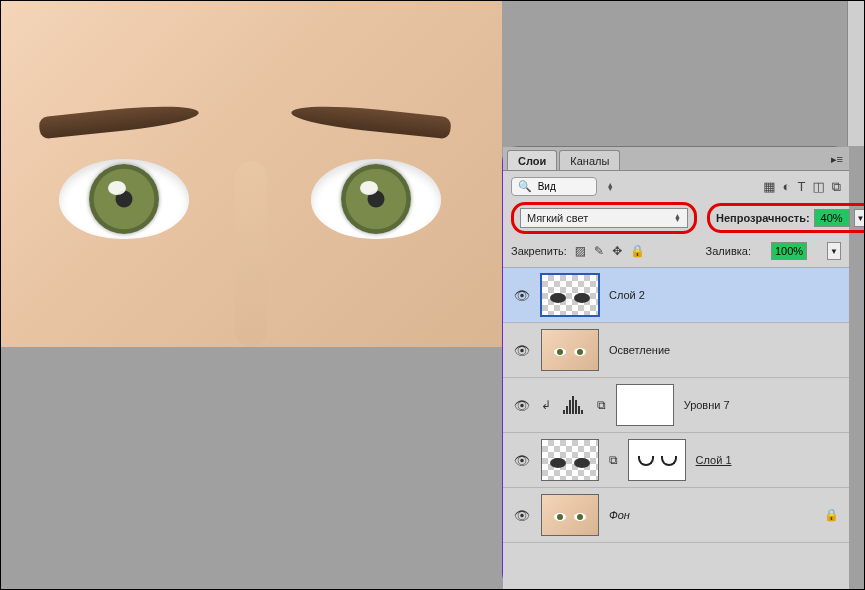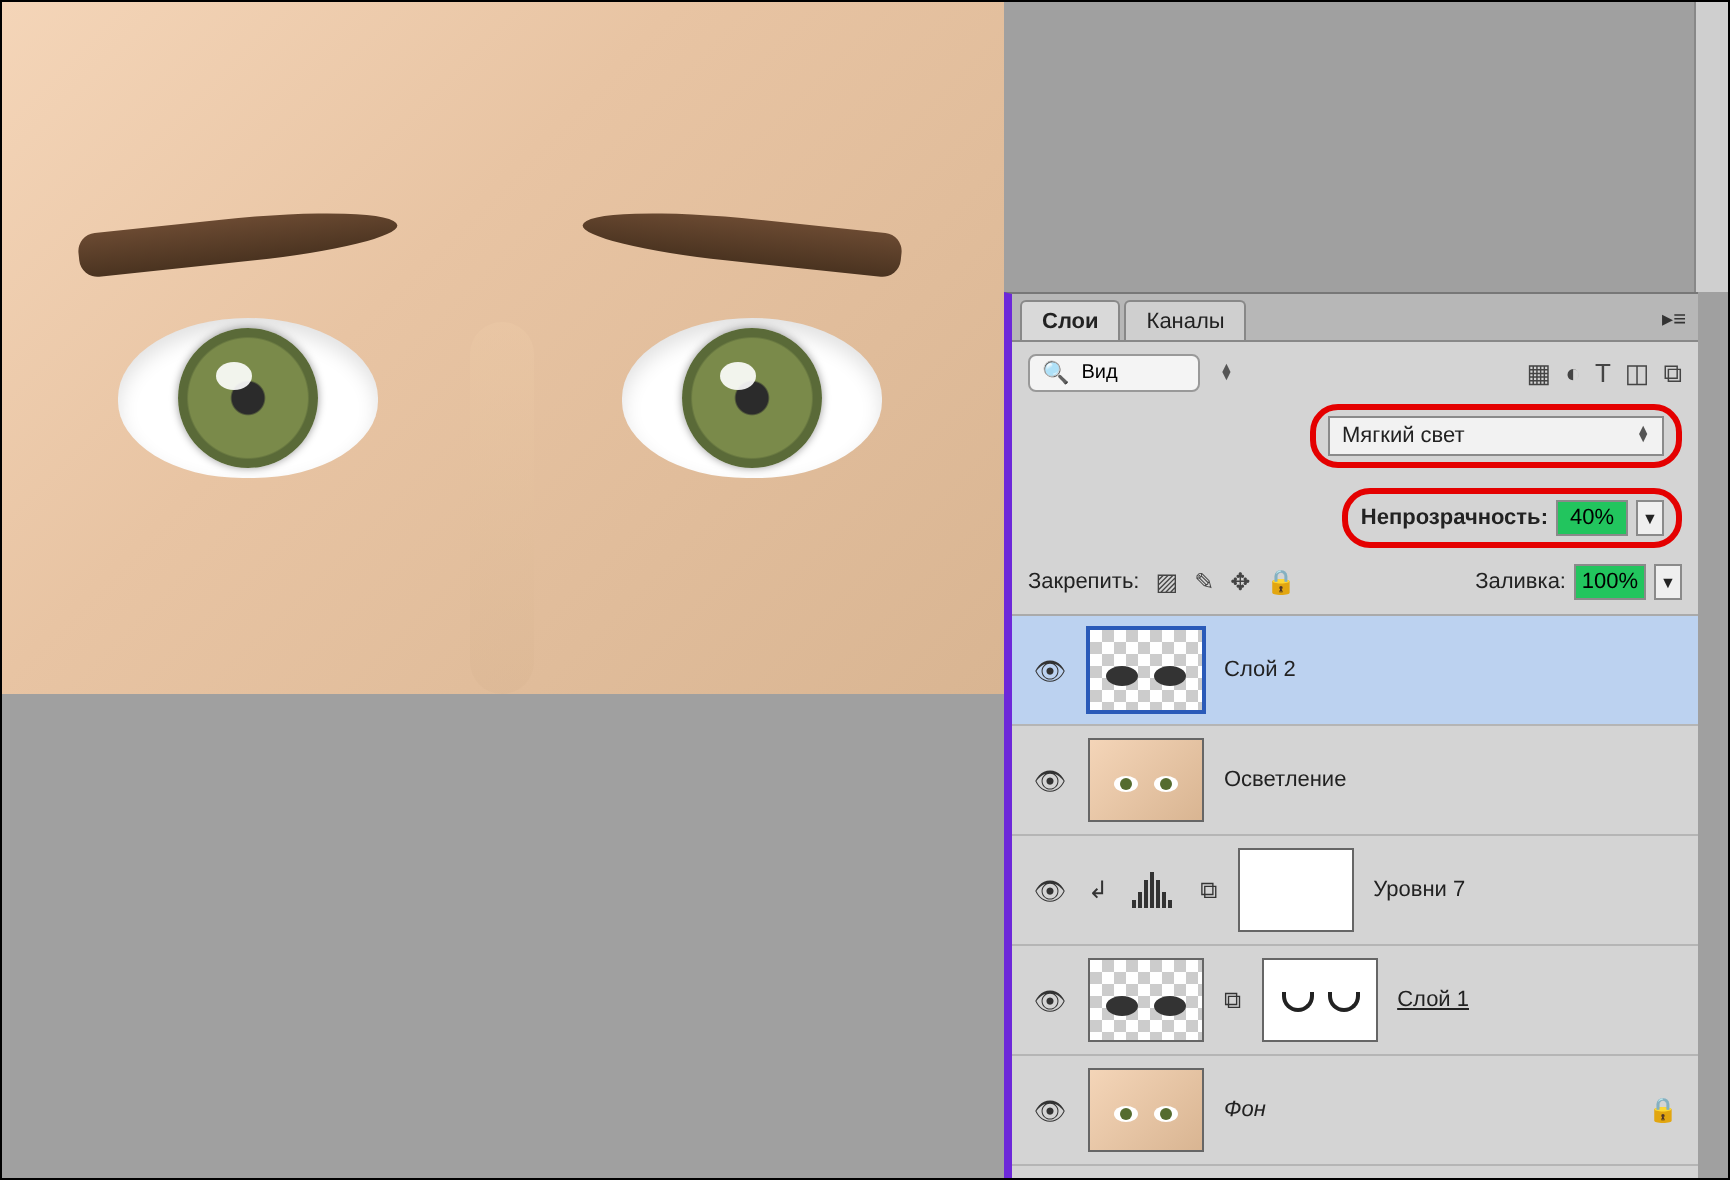--- a/index.html
+++ b/index.html
@@ -28,42 +28,42 @@
   .eye .white { position:absolute; inset:0; background:#fff; border-radius:50% 50% 48% 48%; box-shadow: inset 0 5px 10px rgba(0,0,0,0.12); }
   .eye .iris { position:absolute; left:50%; top:50%; width:70px; height:70px; transform:translate(-50%,-50%); border-radius:50%; background:radial-gradient(circle,#2b2b2b 0 16%, #7a8a4a 18% 60%, #5a6a38 62% 100%); box-shadow:0 0 4px rgba(0,0,0,.4);}
   .eye .hl { position:absolute; left:38%; top:28%; width:18px; height:14px; background:rgba(255,255,255,.9); border-radius:50%; }
   .brow { position:absolute; width:160px; height:22px; background:linear-gradient(#6b4a32,#4a3320); border-radius:10px 60% 50% 10px; }
   .brow.left { left:38px; top:108px; transform:rotate(-6deg);}
   .brow.right { left:290px; top:108px; transform:scaleX(-1) rotate(-6deg);}
   .nosebridge { position:absolute; left:234px; top:160px; width:32px; height:186px; background:linear-gradient(#edcba8,#d9b592); border-radius:16px; opacity:.4;}
   .panel {
     position: absolute; left: 501px; top: 145px; width: 347px; bottom: 0;
     background: #d4d4d4;
-    border-top: 1px solid #777; border-left:4px solid #6d28d9;
-    display:flex; flex-direction:column;
+    border-top: 1px solid #777; border-left:1px solid #6d28d9;
+    display:flex; flex-direction:column;border-radius:16px;
   }
   .tabs { display:flex; align-items:flex-end; height:24px; background:#b7b7b7; border-bottom:1px solid #888; padding-left:4px; gap:2px;}
   .tab { padding:4px 10px 3px; background:#cfcfcf; border:1px solid #888; border-bottom:none; border-radius:3px 3px 0 0; font-size:11px;}
   .tab.active { background:#d9d9d9; font-weight:bold;}
   .tabs .flyout { margin-left:auto; padding:4px 6px; color:#333; }
   .row-filter { display:flex; align-items:center; gap:6px; padding:6px 8px 4px; }
   .filter-pill { display:flex; align-items:center; gap:6px; background:#f4f4f4; border:1px solid #999; border-radius:4px; padding:2px 8px 2px 6px; width:86px;}
   .filter-pill input { border:none; background:transparent; width:60px; font-size:10px; outline:none;}
   .row-filter .iconbar { display:flex; gap:7px; margin-left:auto; color:#444; font-size:13px;}
-  .blend-row { display:flex; align-items:flex-end; gap:10px; padding:2px 8px 6px;flex-direction:column; }
+  .blend-row { display:flex; align-items:center; gap:10px; padding:2px 8px 6px; }
   .callout { border:3px solid #e40000; border-radius:14px; padding:3px 6px; display:flex; align-items:center; gap:4px;}
   .blend-dd { display:flex; align-items:center; justify-content:space-between; background:#f2f2f2; border:1px solid #8a8a8a; width:168px; height:20px; padding:0 6px; font-size:11px;}
   .spin { display:inline-flex; flex-direction:column; line-height:4px; font-size:7px; color:#555; padding-left:3px;}
   .opacity-group { display:flex; align-items:center; gap:4px; }
   .opacity-label { font-size:11px;font-weight:bold; }
   .opacity-input { width:36px; height:18px; text-align:center; background:#22c55e; border:1px solid #8a8a8a; font-size:11px;}
   .chev-btn { width:14px; height:18px; border:1px solid #8a8a8a; background:#efefef; display:flex; align-items:center; justify-content:center; font-size:8px;}
   .lock-row { display:flex; align-items:center; gap:8px; padding:2px 8px 7px; border-bottom:1px solid #aaa;}
   .lock-row .lock-icons { display:flex; gap:8px; color:#444; font-size:12px;}
-  .lock-row .fill-group { margin-left:auto; display:flex; align-items:center; gap:4px;}
+  .lock-row .fill-group { margin-left:auto; display:flex; align-items:center; gap:20px;}
   .layers { flex:1; overflow:auto; background:#d4d4d4;}
   .layer { display:flex; align-items:center; gap:10px; padding:6px 10px; border-bottom:1px solid #b5b5b5;}
   .layer.selected { background:#bcd2f0;}
   .vis { width:18px; display:flex; justify-content:center; color:#333; font-size:13px;}
   .thumb { width:58px; height:42px; border:1px solid #666; background:#fff; position:relative; overflow:hidden;}
   .thumb.checker { background: repeating-conic-gradient(#ccc 0 25%, #fff 0 50%) 0 0/12px 12px; }
   .thumb.selectedthumb { outline:2px solid #2a5ab8; outline-offset:-1px;}
   .thumb .mini-eye { position:absolute; width:16px; height:10px; background:#333; border-radius:50%; }
   .thumb .mini-eye.l{ left:8px; top:18px;} .thumb .mini-eye.r{ left:32px; top:18px;}
   .thumb.face { background:linear-gradient(135deg,#f4d5b8,#d9b592);}

